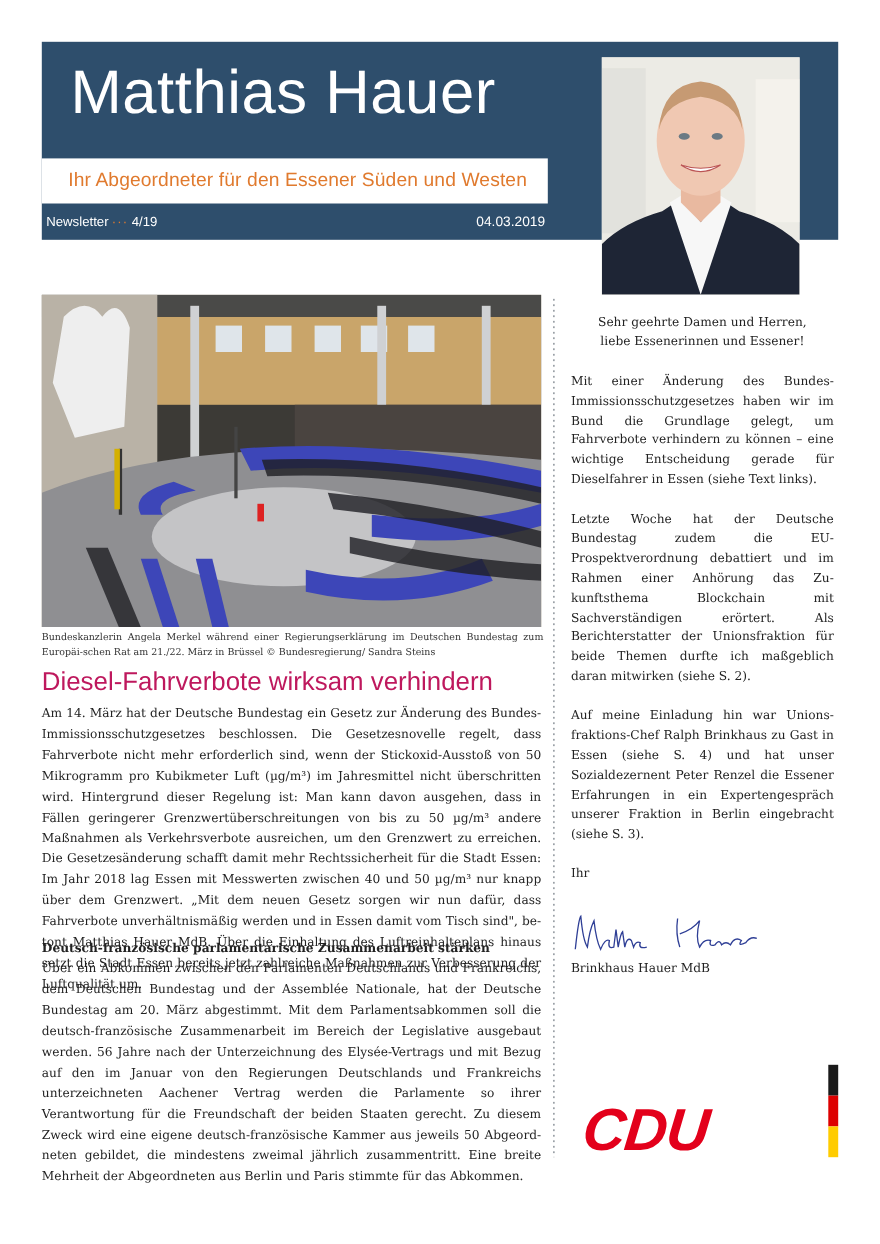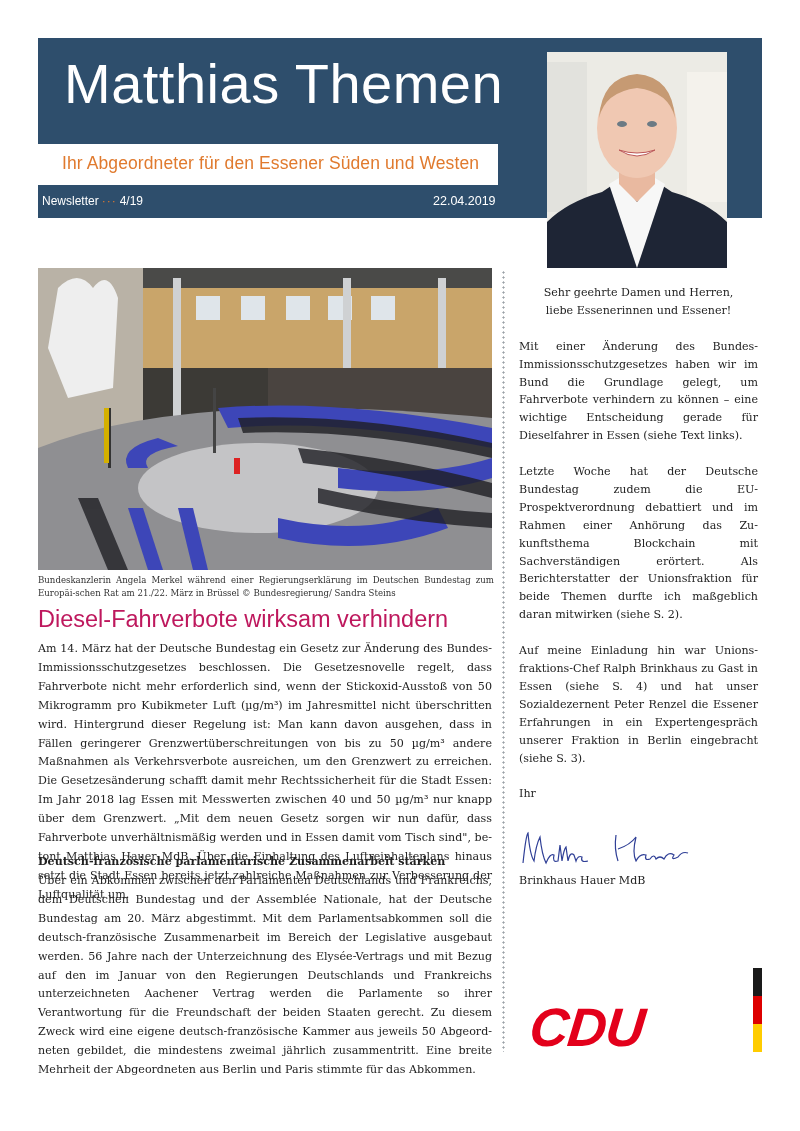--- a/index.html
+++ b/index.html
@@ -57,27 +57,27 @@
   
   .cdu { position: absolute; left: 530px; top: 1000px; font-family: "Liberation Sans", sans-serif; font-weight: bold;
          font-style: italic; font-size: 54px; color: #e3001b; letter-spacing: -1px; line-height: 1; transform: skewX(-6deg); }
   .flag { position: absolute; left: 753px; top: 968px; width: 9px; height: 84px; }
   .flag div { width: 100%; height: 28px; }
 </style>
 </head>
 <body>
 
 <div class="header-band"></div>
-<div class="name-title">Matthias Themen</div>
+<div class="name-title">Matthias Hauer</div>
 <div class="tagline-box"></div>
 <div class="tagline">Ihr Abgeordneter für den Essener Süden und Westen</div>
 <div class="nl-label">
   <span>Newsletter</span><span class="dots">···</span><span>4/19</span>
 </div>
-<div class="nl-date">22.04.2019</div>
+<div class="nl-date">04.03.2019</div>
 
 <div class="portrait">
   <svg viewBox="0 0 180 216" preserveAspectRatio="none">
     <rect x="0" y="0" width="180" height="216" fill="#ecebe5"></rect>
     <rect x="0" y="10" width="40" height="150" fill="#dcdcd7" opacity="0.6"></rect>
     <rect x="140" y="20" width="40" height="130" fill="#f4f2ec"></rect>
 
     <path d="M0 216 L0 170 Q20 150 55 140 L70 130 L110 130 L125 140 Q160 150 180 170 L180 216 Z" fill="#1e2535"></path>
 
     <path d="M62 132 L90 216 L118 132 L108 126 L90 150 L72 126 Z" fill="#f7f7f7"></path>

